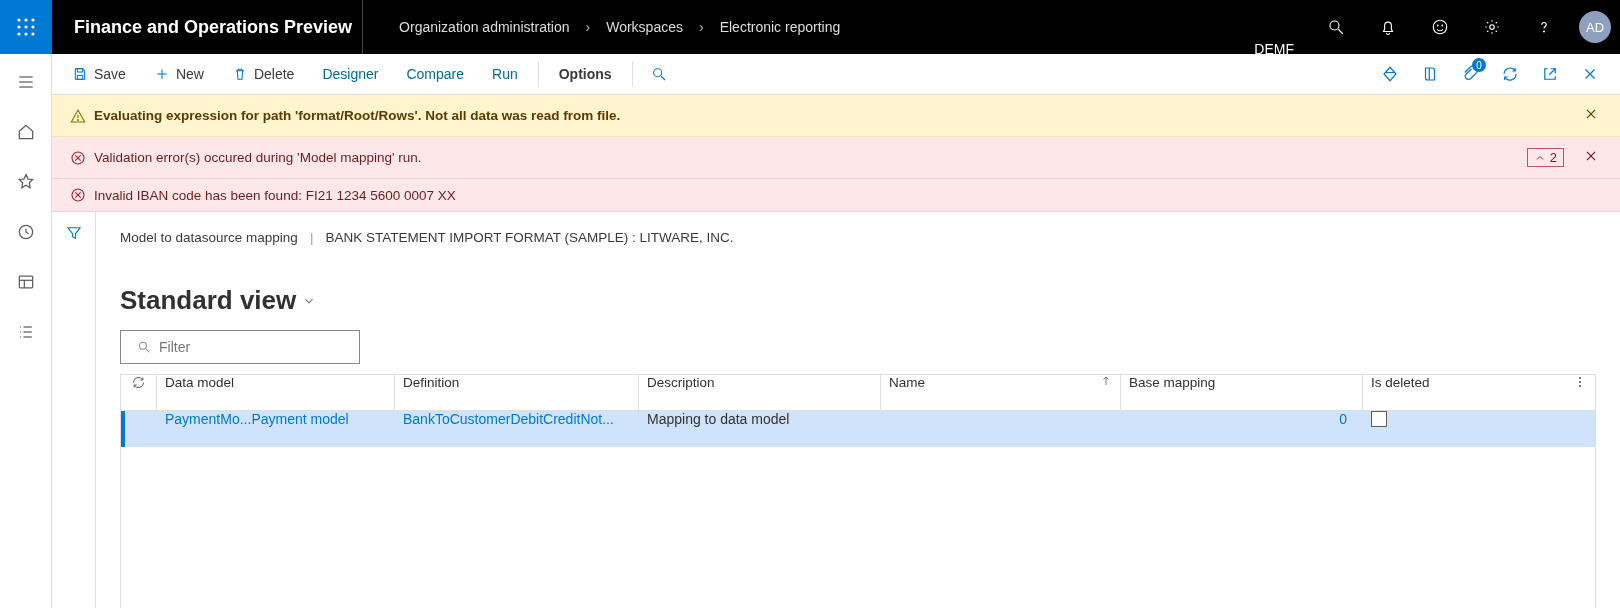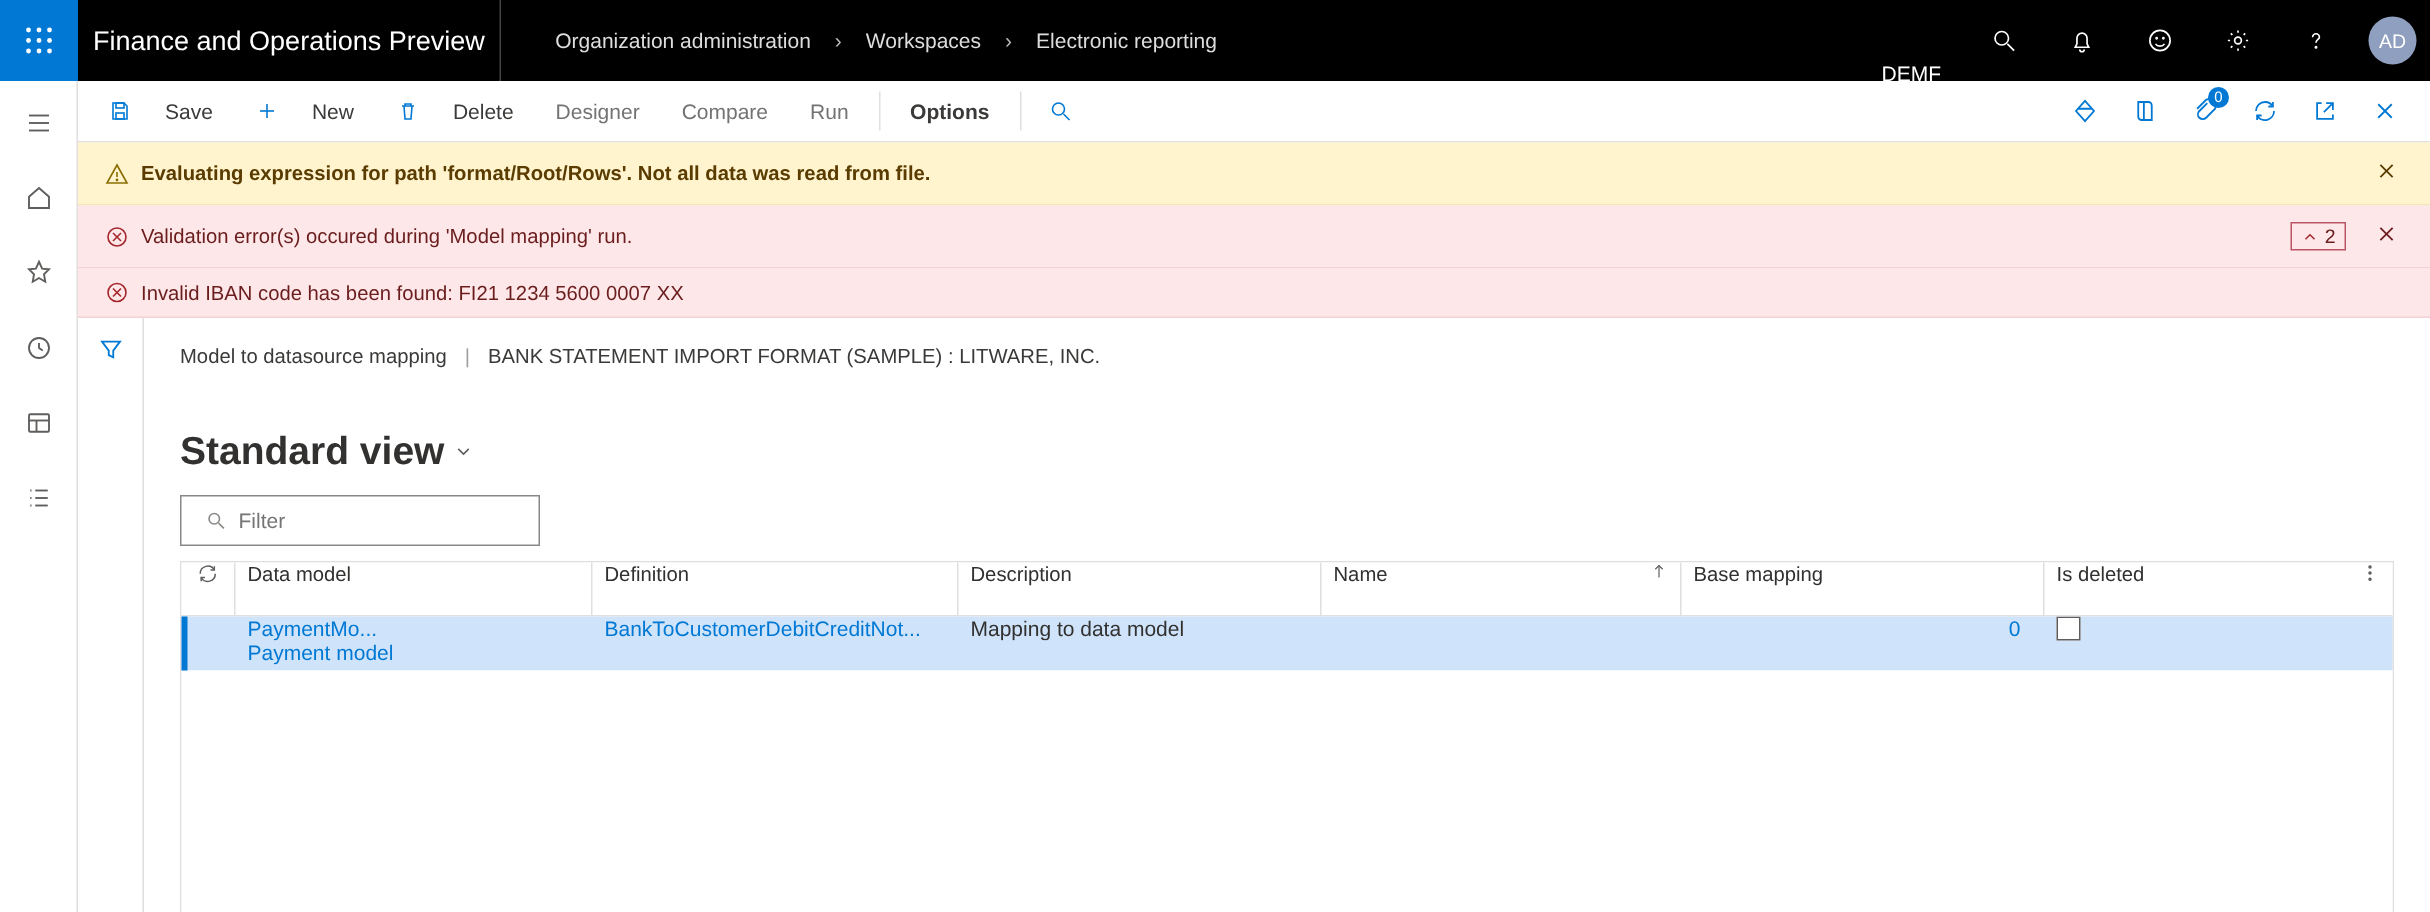--- a/index.html
+++ b/index.html
@@ -2,43 +2,43 @@
 <html><head>
 <meta charset="utf-8">
 <style>
   * { box-sizing: border-box; margin: 0; padding: 0; }
   body { font-family: "Segoe UI", Tahoma, sans-serif; font-size: 14px; color: #323130; background: #fff; width: 1620px; height: 608px; overflow: hidden; }
 
   
   .top-header { display: flex; align-items: center; background: #000; color: #fff; height: 54px; }
   .waffle { width: 52px; height: 54px; background: #0078d4; display: flex; align-items: center; justify-content: center; cursor: pointer; }
   .waffle svg { fill: #fff; }
-  .app-title { font-size: 18px; font-weight: 400; padding: 0 10px; border-right: 1px solid #444; height: 100%; display: flex; align-items: center; white-space: nowrap;}
+  .app-title { font-size: 18px; font-weight: 700; padding: 0 10px; border-right: 1px solid #444; height: 100%; display: flex; align-items: center; white-space: nowrap; margin-left: 12px;}
   .breadcrumbs { display: flex; align-items: center; font-size: 14px; color: #ddd; padding-left: 36px; gap: 4px;}
   .breadcrumbs .crumb { cursor: pointer; }
   .breadcrumbs .sep { padding: 0 12px; color:#bbb; }
   .hdr-right { margin-left: auto; display: flex; align-items: center; }
   .hdr-right .legal { padding: 0 16px; font-size:14px;margin-top:44px; }
   .hdr-icon { width: 52px; height: 54px; display: flex; align-items: center; justify-content: center; cursor: pointer; }
   .hdr-icon svg { stroke:#fff; fill:none; stroke-width:1.5;}
   .avatar { width:32px; height:32px; border-radius:50%; background:#8f9fbf; color:#fff; display:flex; align-items:center; justify-content:center; font-size:13px; margin:0 9px; }
 
   
   .shell { display:flex; height: calc(608px - 54px); }
   .rail { width:52px; background:#fff; border-right:1px solid #e1dfdd; display:flex; flex-direction:column; align-items:center; padding-top:8px; gap:10px; }
   .rail-btn { width:40px; height:40px; display:flex; align-items:center; justify-content:center; cursor:pointer; border-radius:4px;}
   .rail-btn svg { stroke:#605e5c; fill:none; stroke-width:1.5;}
 
   .main { flex:1 1 auto; display:flex; flex-direction:column; min-width:0;}
 
   
   .cmd-bar { display:flex; align-items:center; height:44px; border-bottom:1px solid #e1dfdd; padding:0 8px; gap:4px;}
-  .cmd-btn { display:flex; align-items:center; gap:22px; padding:6px 12px; cursor:pointer; font-size:14px; color:#3b3a39; border-radius:2px;}
+  .cmd-btn { display:flex; align-items:center; gap:6px; padding:6px 12px; cursor:pointer; font-size:14px; color:#3b3a39; border-radius:2px;}
   .cmd-btn svg{ stroke:#0078d4; fill:none; stroke-width:1.6;}
-  .cmd-btn.text-only{ color:#737373;}
+  .cmd-btn.text-only{ color:#0369a1;}
   .cmd-sep { width:1px; height:26px; background:#e1dfdd; margin:0 4px;}
   .cmd-bold { font-weight:600;}
   .cmd-right { margin-left:auto; display:flex; align-items:center; gap:4px; padding-right:4px;}
   .cmd-right .cmd-icon{ width:36px; height:36px; display:flex; align-items:center; justify-content:center; cursor:pointer;}
   .cmd-right .cmd-icon svg{stroke:#0078d4; fill:none; stroke-width:1.6;}
   .badge-stack{ position:relative; width:36px; height:36px; display:flex; align-items:center; justify-content:center; cursor:pointer;}
   .badge-stack .bubble{position:absolute; top:2px; right:2px; background:#0078d4; color:#fff; font-size:10px; border-radius:8px; min-width:14px; height:14px; display:flex; align-items:center; justify-content:center; padding:0 3px;}
 
   
   .msg { display:flex; align-items:center; padding:8px 18px; font-size:13.5px; gap:8px; position:relative;}
@@ -79,21 +79,21 @@
   .col.del{ flex:1 1 auto; border-right:none;}
   .col .sort{ margin-left:auto; }
   .col .overflow{ margin-left:auto; cursor:pointer;}
   .grid-head svg{stroke:#605e5c; fill:none; stroke-width:1.6;}
   .grid-row{ display:flex; align-items:stretch; height:36px; background:#cfe4fa; font-size:14px;}
   .grid-row .col{ border-right:none;}
   .rowmark{ width:4px; background:#0078d4; flex:0 0 4px;}
   .rowgap{ width:32px; flex:0 0 32px;}
   .link{ color:#0078d4; cursor:pointer;}
   .cell-inner{ overflow:hidden; text-overflow:ellipsis; white-space:nowrap;}
-  .dm-cell{ display:flex; width:100%;flex-direction:column;}
+  .dm-cell{ display:flex; width:100%;}
   .dm-cell span{ color:#0078d4; cursor:pointer; white-space:nowrap; overflow:hidden; text-overflow:ellipsis;}
   .dm-cell span:first-child{ max-width:110px;}
   .basecell{ display:flex; justify-content:flex-end; width:100%; color:#0078d4; padding-right:8px;}
   .chk{ width:16px; height:16px; border:1px solid #605e5c; background:#fff;}
   .grid-body{ height:180px; background:#fff;}
 </style>
 </head>
 <body>
 
 <div class="top-header">

